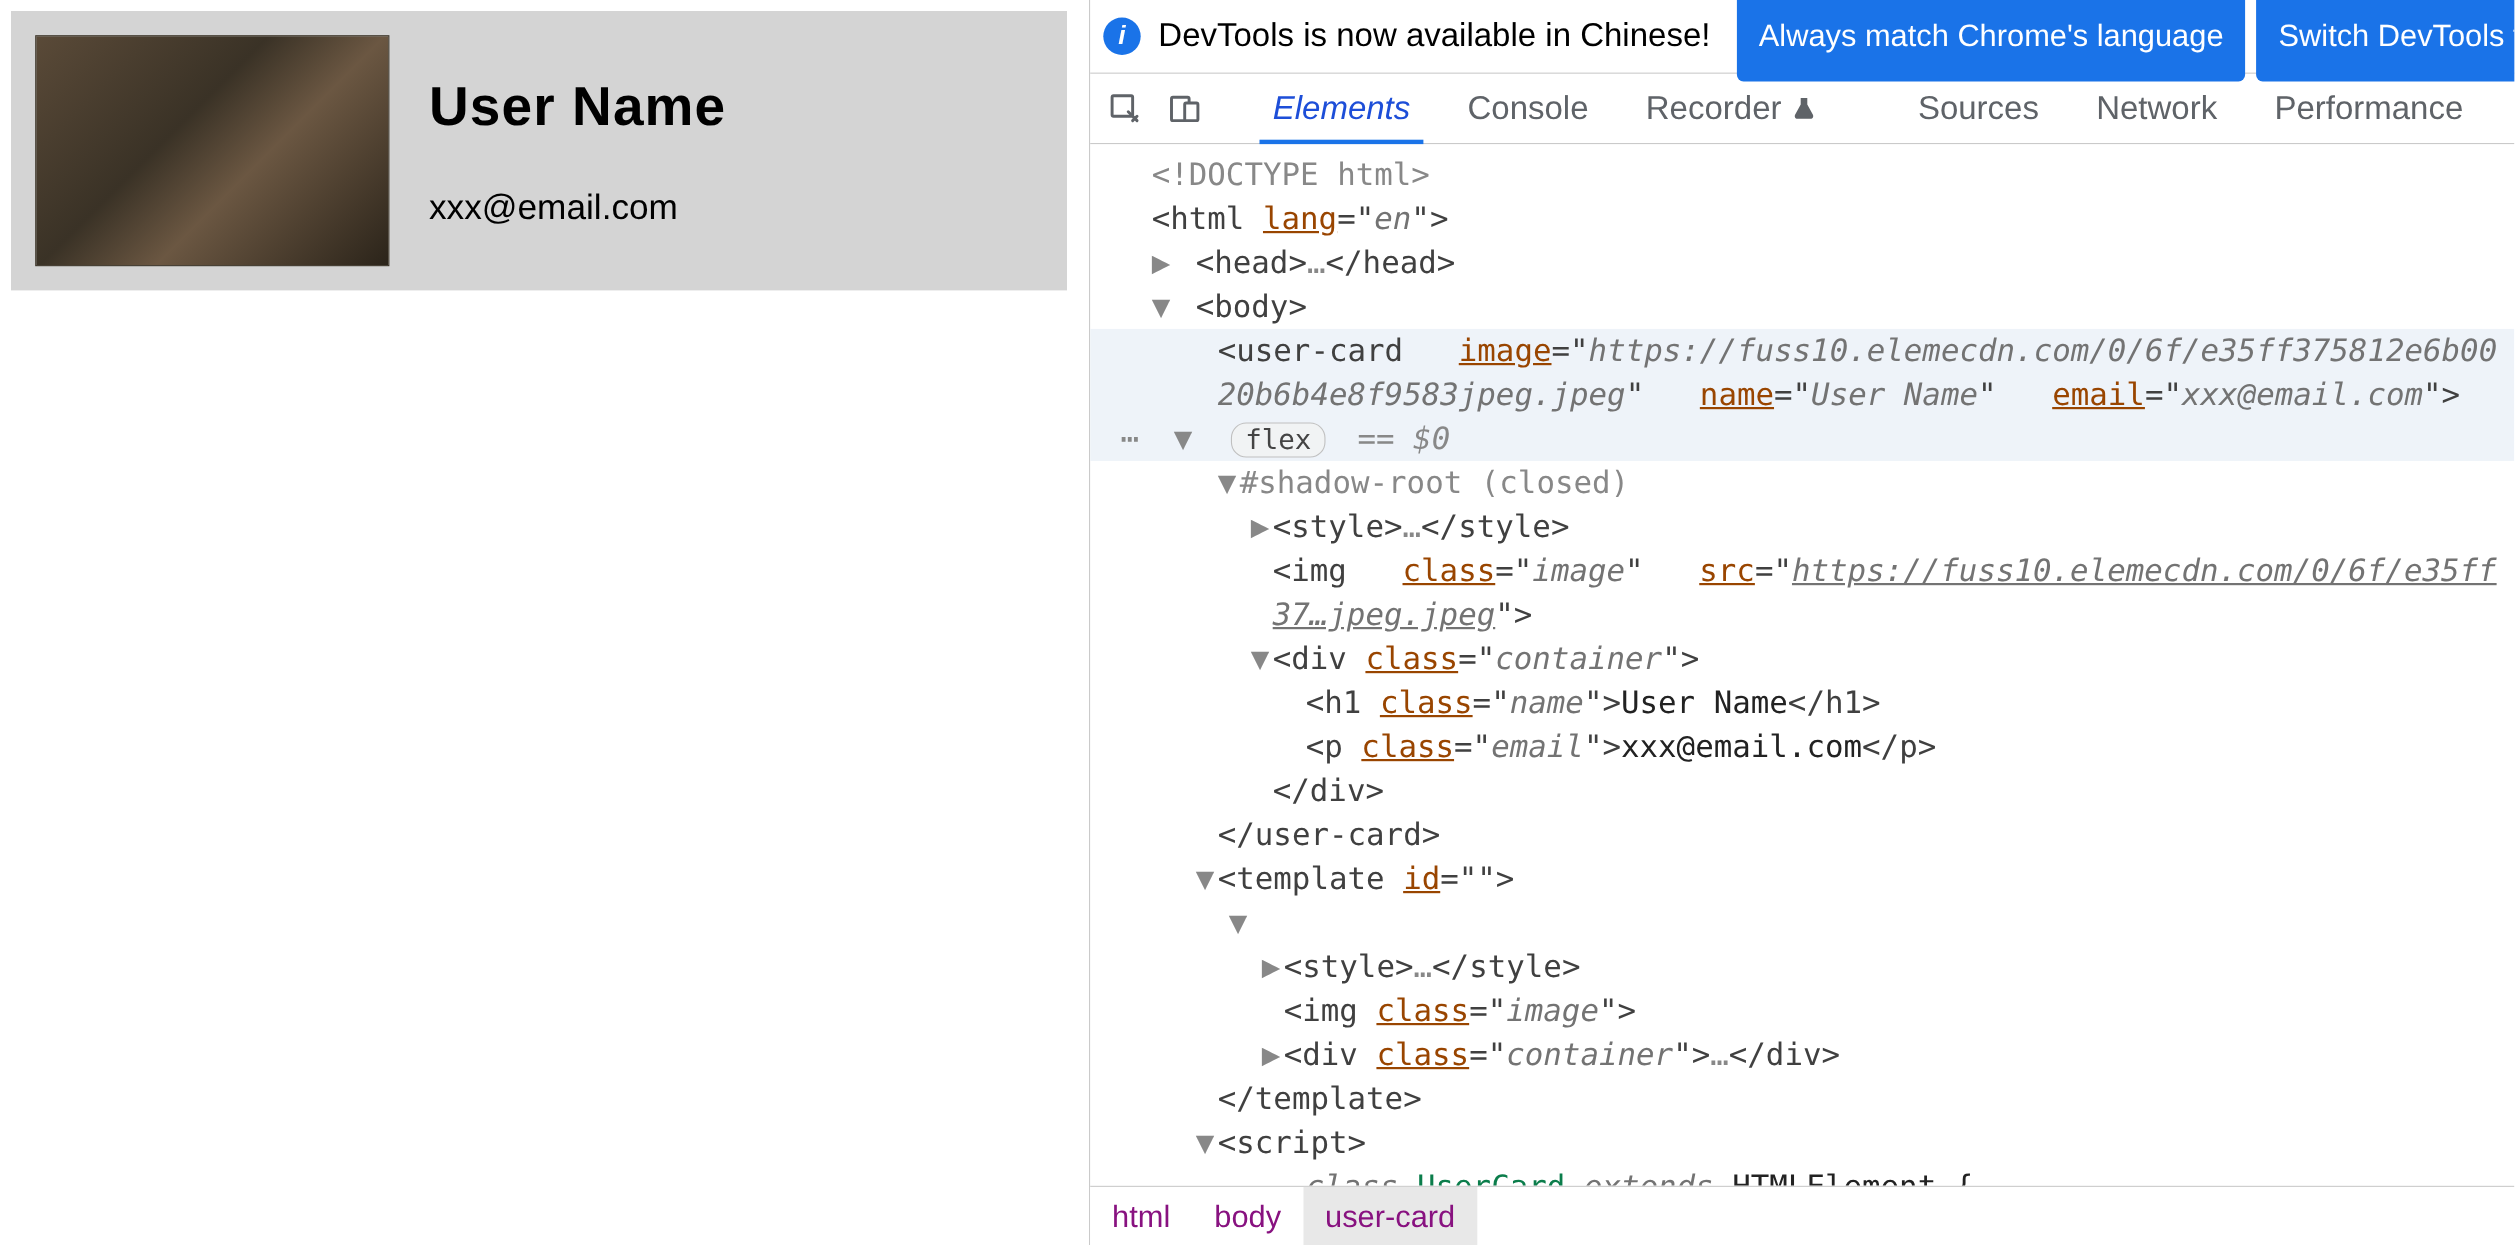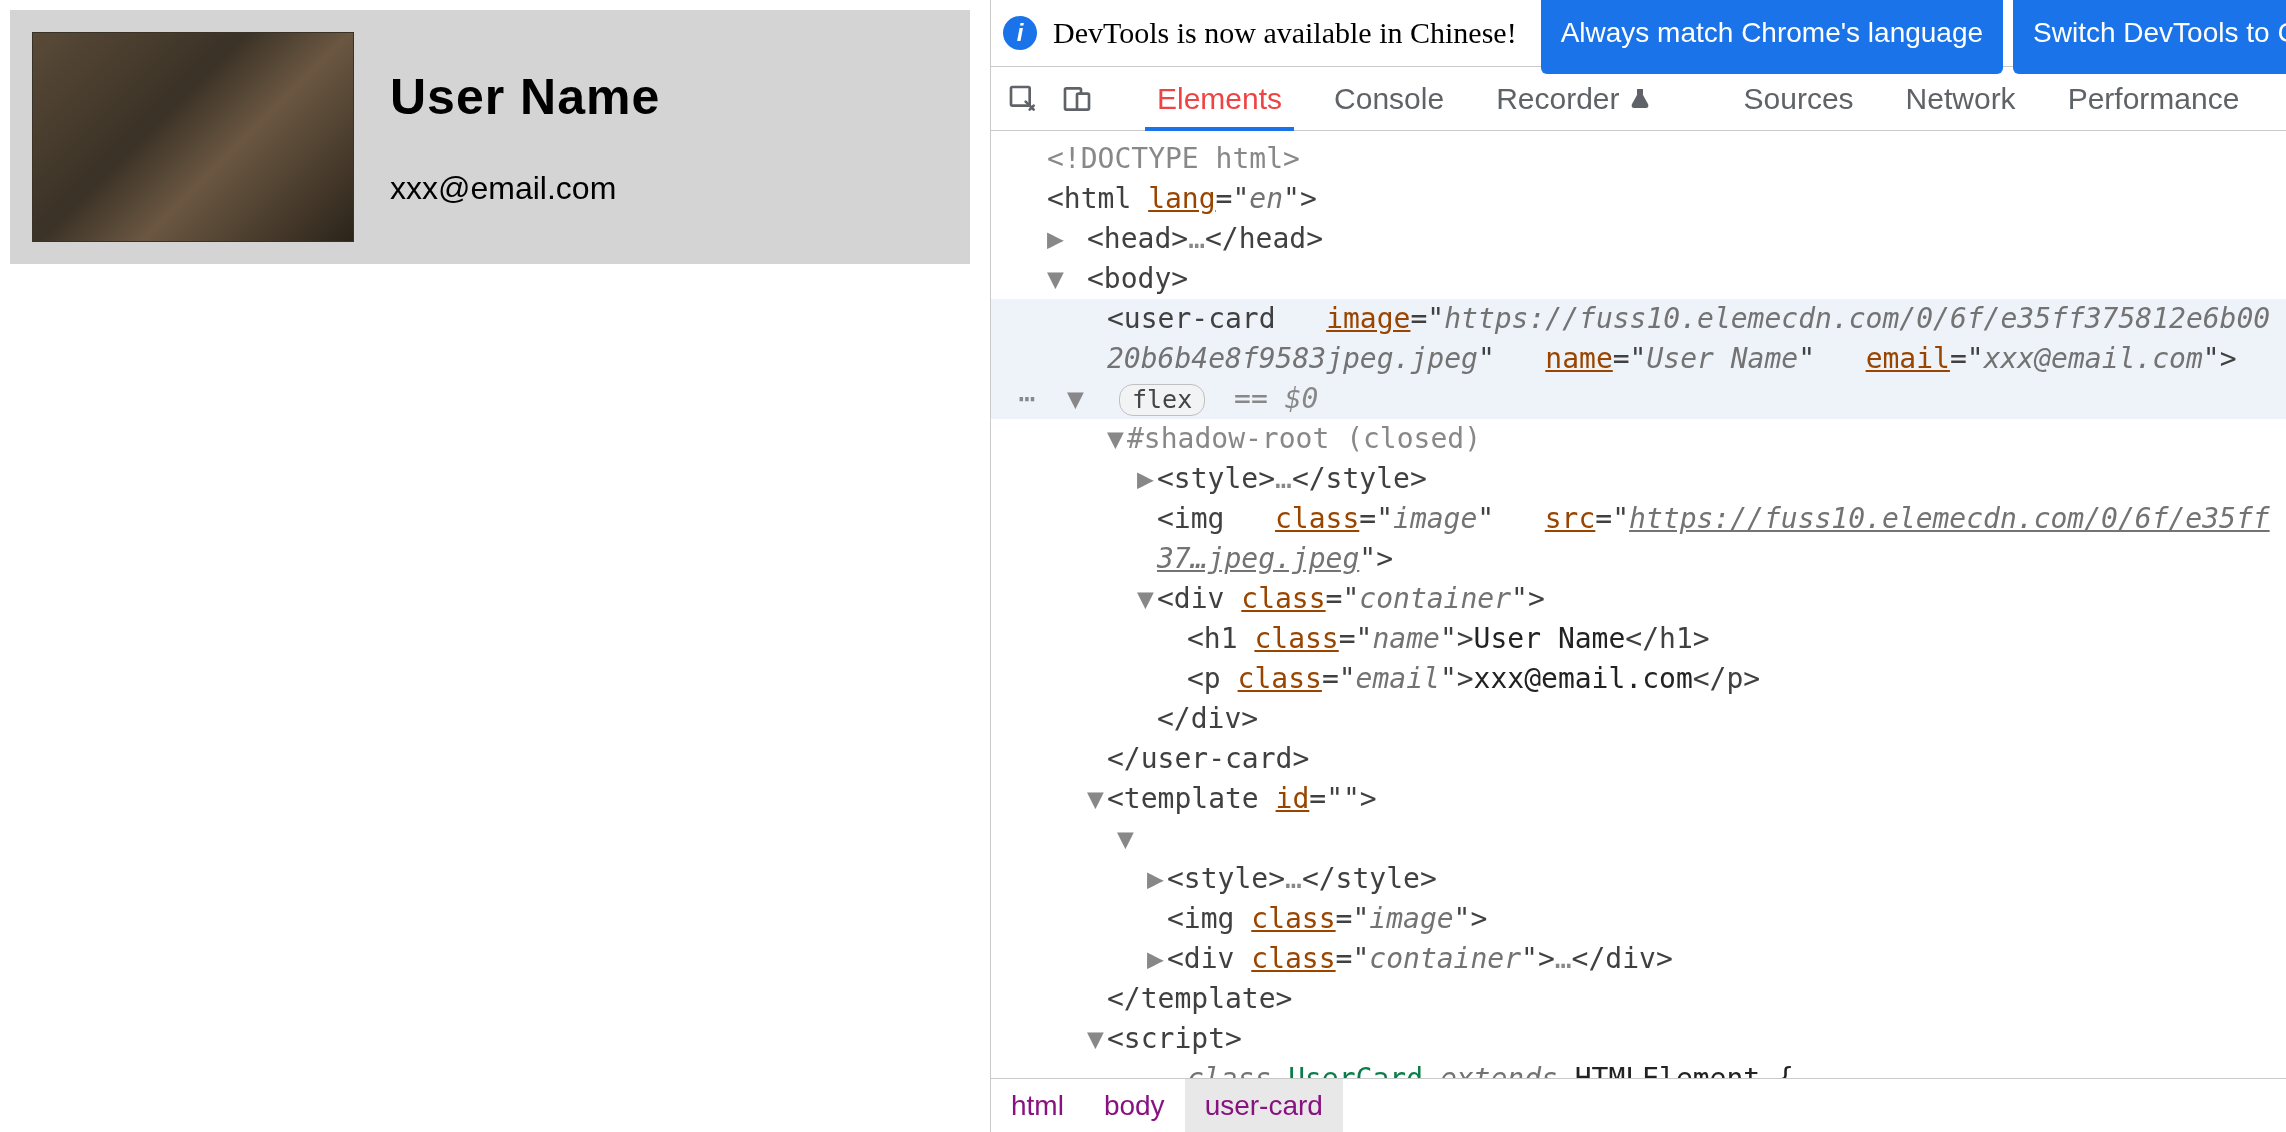--- a/index.html
+++ b/index.html
@@ -70,21 +70,21 @@
     color: #fff;
     display: flex;
     align-items: center;
     justify-content: center;
     font-style: italic;
     font-weight: 700;
     font-size: 24px;
     margin-right: 16px;
     flex-shrink: 0;
   }
-  .infobar .msg { flex: 0 0 auto; margin-right: 14px; font-family: Liberation Serif, serif; }
+  .infobar .msg { flex: 0 0 auto; margin-right: 14px; }
   .infobar .btn {
     background: #1a73e8;
     color: #fff;
     font-size: 28px;
     padding: 25px 20px;
     border-radius: 6px;
     margin-left: 10px;
     cursor: pointer;
     white-space: nowrap;
   }
@@ -116,21 +116,22 @@
   }
   .tabbar .tab {
     padding: 0 26px;
     height: 100%;
     display: flex;
     align-items: center;
     cursor: pointer;
     position: relative;
   }
   .tabbar .tab.active {
-    color: #ef4444;
+    color: #1d4ed8;
+    font-style: italic;
   }
   .tabbar .tab.active::after {
     content: "";
     position: absolute;
     left: 14px;
     right: 14px;
     bottom: -1px;
     height: 4px;
     background: #1a73e8;
   }

